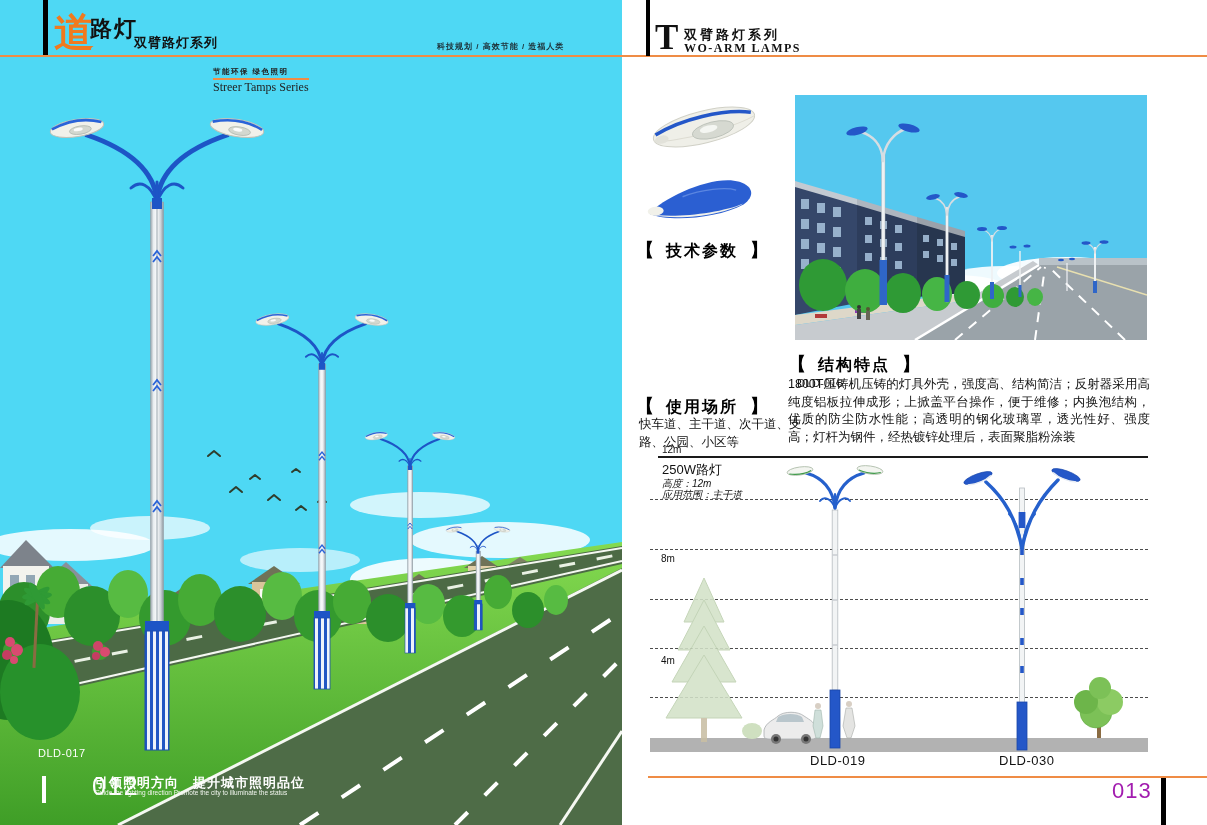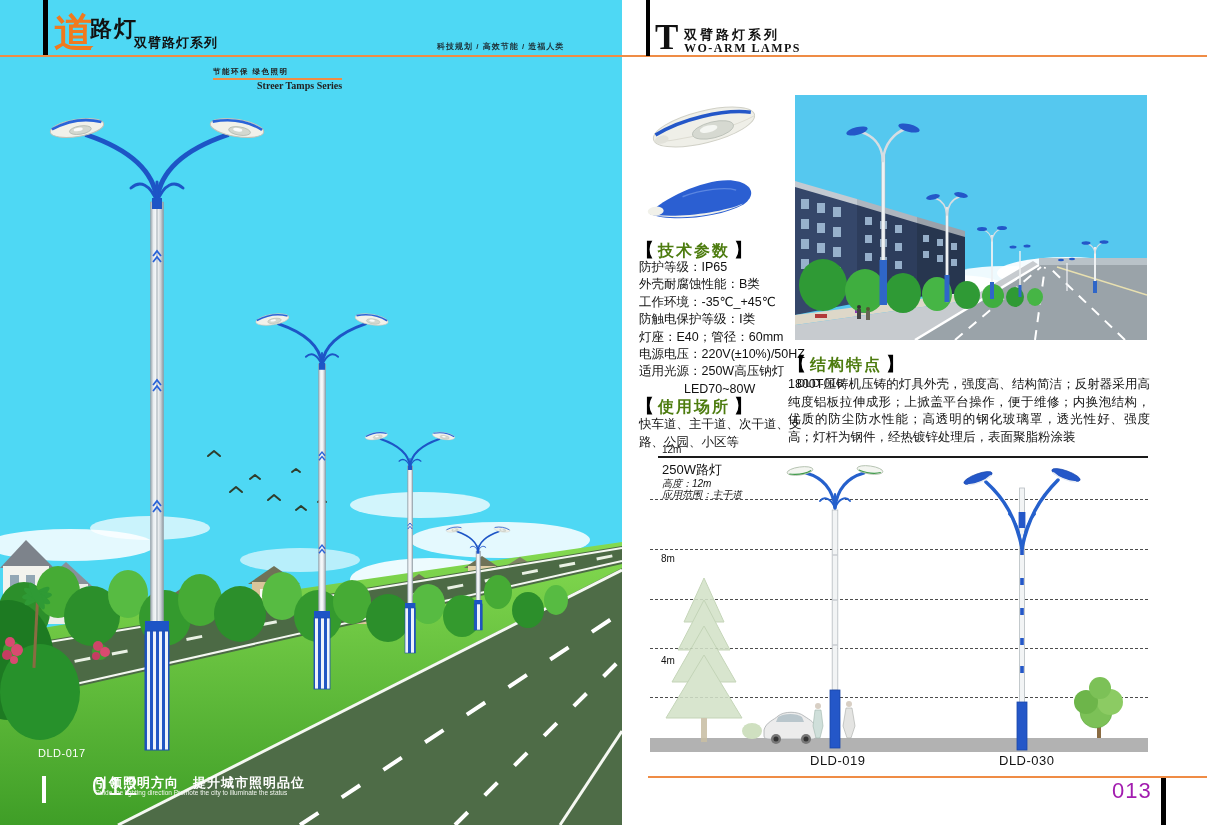--- a/index.html
+++ b/index.html
@@ -7,29 +7,29 @@
        font-family:"Liberation Sans","DejaVu Sans",sans-serif;color:#1a1a1a;}
   .spread{position:relative;width:1207px;height:825px;background:#ffffff;}
   .abs{position:absolute;}
   
   .hbar{background:#000;}
   .rule{background:#ef8c45;}
   .brand-char{font-size:40px;font-weight:bold;color:#f07a1e;font-family:"Liberation Serif","DejaVu Serif",serif;line-height:1;}
   .brand-main{font-size:22px;font-weight:bold;color:#111;letter-spacing:2px;}
   .brand-series{font-size:13px;font-weight:bold;color:#111;letter-spacing:1px;}
   .eco-cn{font-size:7.5px;font-weight:bold;color:#222;letter-spacing:1.5px;border-bottom:2px solid #ef8c45;padding-bottom:1px;margin-top:40px;}
-  .eco-en{font-size:10px;font-weight:bold;color:#222;font-family:"Liberation Serif","DejaVu Serif",serif;margin-left:44px;}
+  .eco-en{font-size:12px;font-weight:normal;color:#222;font-family:"Liberation Serif","DejaVu Serif",serif;}
   .slogan{font-size:8px;font-weight:bold;color:#1d3038;letter-spacing:1px;}
   .t-initial{font-size:35px;font-weight:bold;font-family:"Liberation Serif","DejaVu Serif",serif;color:#111;line-height:1;}
   .t-cn{font-size:13px;font-weight:bold;color:#111;letter-spacing:3px;}
   .t-en{font-size:12px;font-weight:bold;color:#111;font-family:"Liberation Serif","DejaVu Serif",serif;letter-spacing:1.5px;}
   
   .sec-title{font-size:16px;font-weight:bold;white-space:nowrap;}
   .sec-title .br{color:#000;font-size:18px;}
-  .sec-title .w{color:#4d7c0f;letter-spacing:2px;margin:0 4px;}
+  .sec-title .w{color:#000000;letter-spacing:2px;margin:0 12px;}
   .plist div{font-size:12.5px;line-height:17.4px;color:#111;white-space:nowrap;}
   .plist .indent{padding-left:45px;}
   .usage-text{font-size:12.5px;line-height:17.5px;color:#111;width:164px;}
   .struct-text{font-size:12.5px;line-height:17.6px;color:#111;width:362px;text-align:justify;}
   .cap{font-size:11.5px;color:#222;margin-top:36px;}
   
   .dash{border-top:1.5px dashed #4d4d4d;height:0;}
   .solid-line{border-top:2px solid #1a1a1a;height:0;}
   .scale-lab{font-size:10px;color:#111;}
   .dg-product{font-size:13px;font-weight:normal;color:#111;}
@@ -381,30 +381,20 @@
          <ellipse cx="266" cy="165" rx="3" ry="1.3" fill="#2457c8"></ellipse>
           <ellipse cx="277" cy="164" rx="3" ry="1.3" fill="#2457c8"></ellipse>
         </g>
     </g>
   </svg>
   <div class="abs cap" style="left:797px;top:341px">DLD-018</div>
 
   <div class="abs sec-title" style="left:636px;top:238px">
     <span class="br">【</span><span class="w">技术参数</span><span class="br">】</span>
   </div>
-  <div class="abs plist" style="left:639px;top:259px">
-    <div>防护等级：IP65</div>
-    <div>外壳耐腐蚀性能：B类</div>
-    <div>工作环境：-35℃_+45℃</div>
-    <div>防触电保护等级：Ⅰ类</div>
-    <div>灯座：E40；管径：60mm</div>
-    <div>电源电压：220V(±10%)/50HZ</div>
-    <div>适用光源：250W高压钠灯</div>
-    <div class="indent">LED70~80W</div>
-  </div>
 
   <div class="abs sec-title" style="left:636px;top:394px">
     <span class="br">【</span><span class="w">使用场所</span><span class="br">】</span>
   </div>
   <div class="abs usage-text" style="left:639px;top:416px">快车道、主干道、次干道、支路、公园、小区等</div>
 
   <div class="abs sec-title" style="left:788px;top:352px">
     <span class="br">【</span><span class="w">结构特点</span><span class="br">】</span>
   </div>
   <div class="abs struct-text" style="left:788px;top:376px">1800T压铸机压铸的灯具外壳，强度高、结构简洁；反射器采用高纯度铝板拉伸成形；上掀盖平台操作，便于维修；内换泡结构，优质的防尘防水性能；高透明的钢化玻璃罩，透光性好、强度高；灯杆为钢件，经热镀锌处理后，表面聚脂粉涂装</div>

